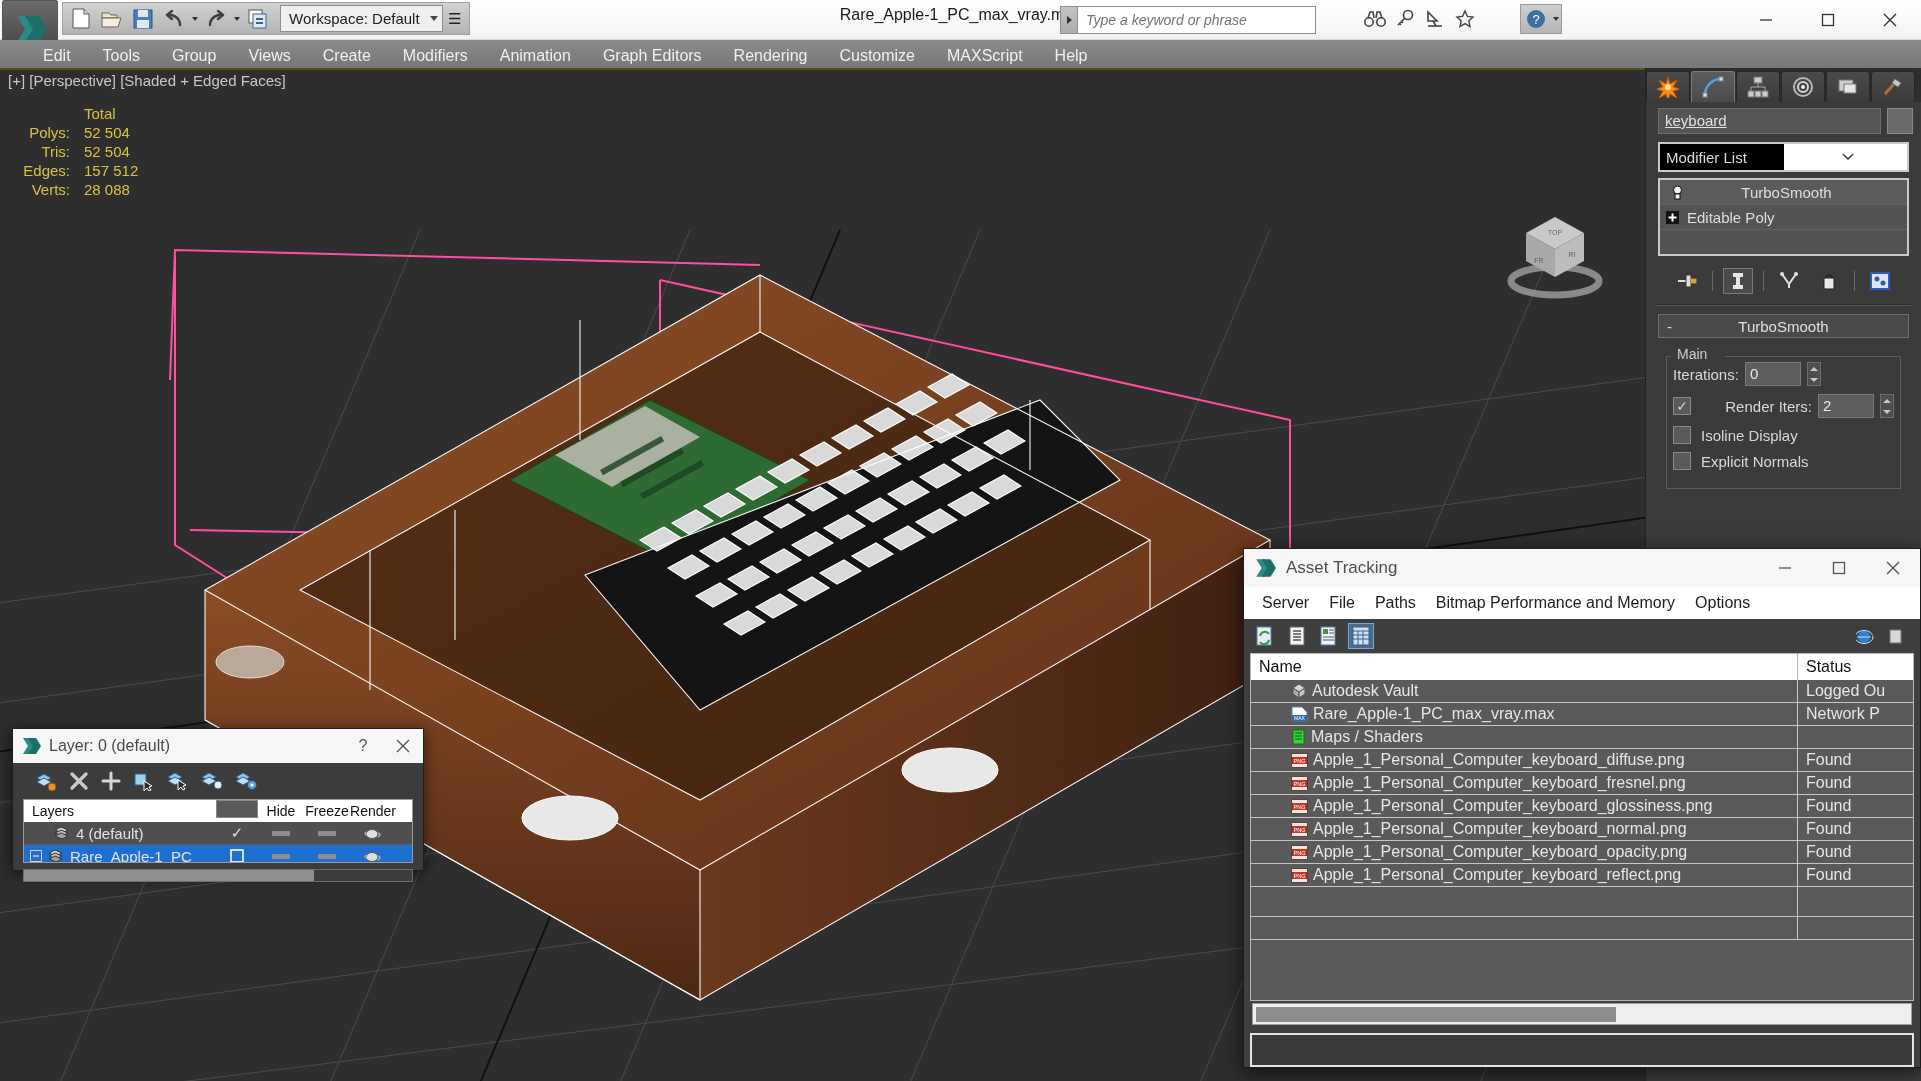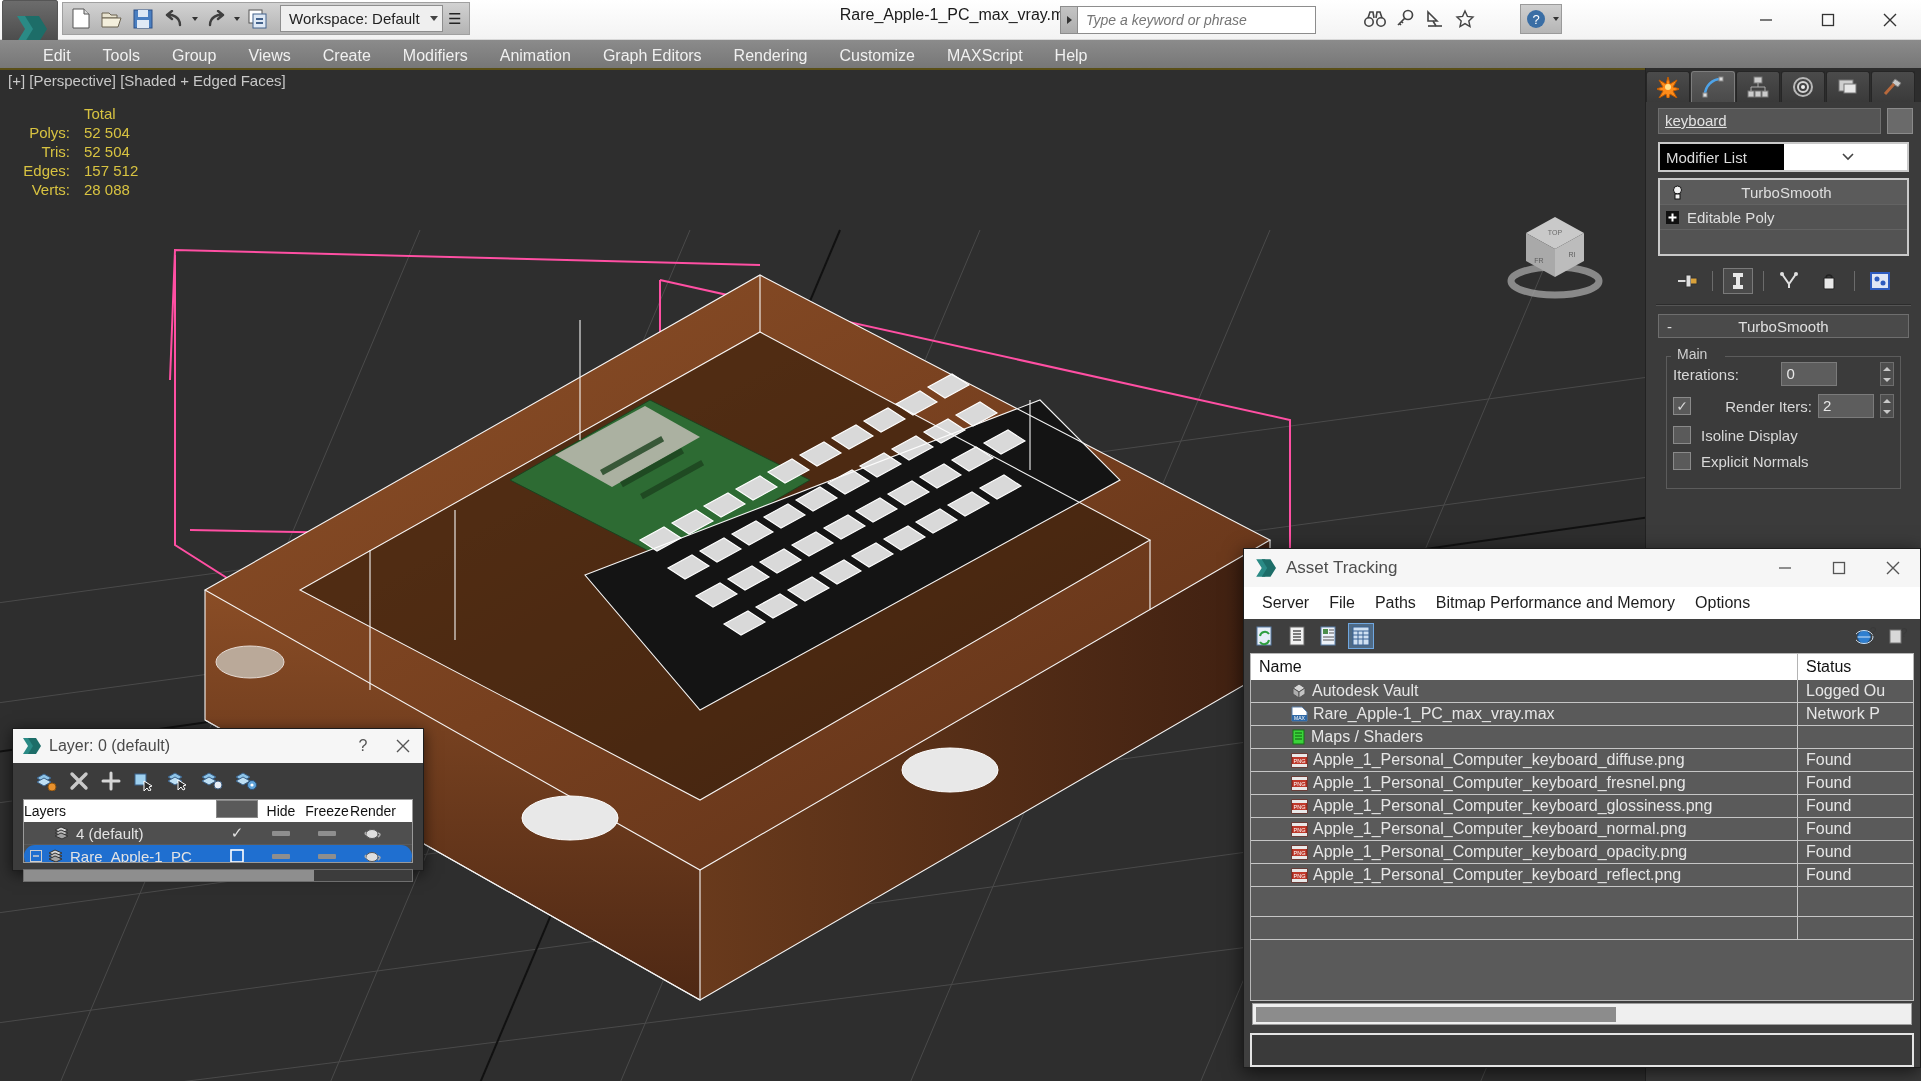--- a/index.html
+++ b/index.html
@@ -106,21 +106,21 @@
     border:1px solid #6e6e6e; display:flex; align-items:center;
     justify-content:center; position:relative; color:#e0e0e0; font-size:15px; }
   #rollHdr .minus { position:absolute; left:8px; color:#ddd; }
   #rollBody { margin:0 12px; padding:8px 0 0 0; position:relative; }
   .grp { border:1px solid #5c5c5c; border-top:none; margin:10px 8px 0 8px;
     padding:6px 6px 10px 6px; position:relative; }
   .grp > .gt { position:absolute; top:-10px; left:6px; background:#3b3b3b;
     padding:0 4px; color:#cfcfcf; font-size:14px; }
   .grp::before{content:"";position:absolute;left:0;top:0;width:4px;height:1px;background:#5c5c5c;}
   .grp::after{content:"";position:absolute;right:0;top:0;left:58px;height:1px;background:#5c5c5c;}
-  .fld { display:flex; align-items:center; justify-content:space-between; gap:6px;
+  .fld { display:flex; align-items:center; justify-content:flex-start; gap:6px;
     margin-bottom:8px; }
   .fld .flbl { color:#d8d8d8; font-size:15px; }
   .fld .spin { width:56px; height:24px; background:#5d5d5d; border:1px solid #7b7b7b;
     color:#e8e8e8; font-size:15px; padding:0 4px; line-height:22px; }
   .fld .arrows{ width:14px;height:24px;background:#4e4e4e;border:1px solid #6e6e6e;
     display:flex;flex-direction:column;align-items:center;justify-content:space-around;}
   .fld .arrows i{width:0;height:0;border-left:4px solid transparent;
     border-right:4px solid transparent;}
   .fld .arrows i.u{border-bottom:4px solid #c9c9c9;}
   .fld .arrows i.d{border-top:4px solid #c9c9c9;}
@@ -136,26 +136,26 @@
     padding-left:8px; gap:8px; }
   #layerTitle .t { font-size:16px; color:#4a4a4a; }
   #layerTitle .rt { margin-left:auto; display:flex; align-items:center; }
   .ltb { width:40px;height:34px;display:flex;align-items:center;justify-content:center;
     color:#555; font-size:16px; }
   #layerTools { height:36px; display:flex; align-items:center; gap:12px; padding-left:22px; }
   #layerGrid { margin:0 10px; height:64px; background:#4f4f4f; border:1px solid #9a9a9a;
     overflow:hidden; }
   #lgHead { display:flex; height:22px; background:#fff; font-size:14px; color:#111; }
   .lgh { display:flex; align-items:center; }
-  .lgh.nm{ width:192px; padding-left:0;}
+  .lgh.nm{ width:192px; padding-left:8px;}
   .lgh.ck{ width:42px; }
   .lgh.c { width:46px; justify-content:center; }
   .lrow { display:flex; height:23px; align-items:center; font-size:15px; color:#e3e3e3;
     border-bottom:1px solid #5a5a5a; }
-  .lrow.sel { background:#1f6fd0;border-radius:11px; }
+  .lrow.sel { background:#1f6fd0; }
   .lrow .nm { width:192px; display:flex; align-items:center; gap:6px; }
   .lrow .ckc { width:42px; display:flex; align-items:center; justify-content:center; }
   .lrow .cc { width:46px; display:flex; align-items:center; justify-content:center; }
   .dash { width:18px; height:5px; background:#8e8e8e; border-radius:1px; }
   #layerHScroll { margin:6px 10px 0 10px; height:13px; background:#3c3c3c;
     border:1px solid #6e6e6e; }
   #layerHScroll .th { width:290px; height:100%; background:#8e8e8e; }
 
   
   #atDlg { position:absolute; left:1243px; top:548px; width:678px; height:520px;

